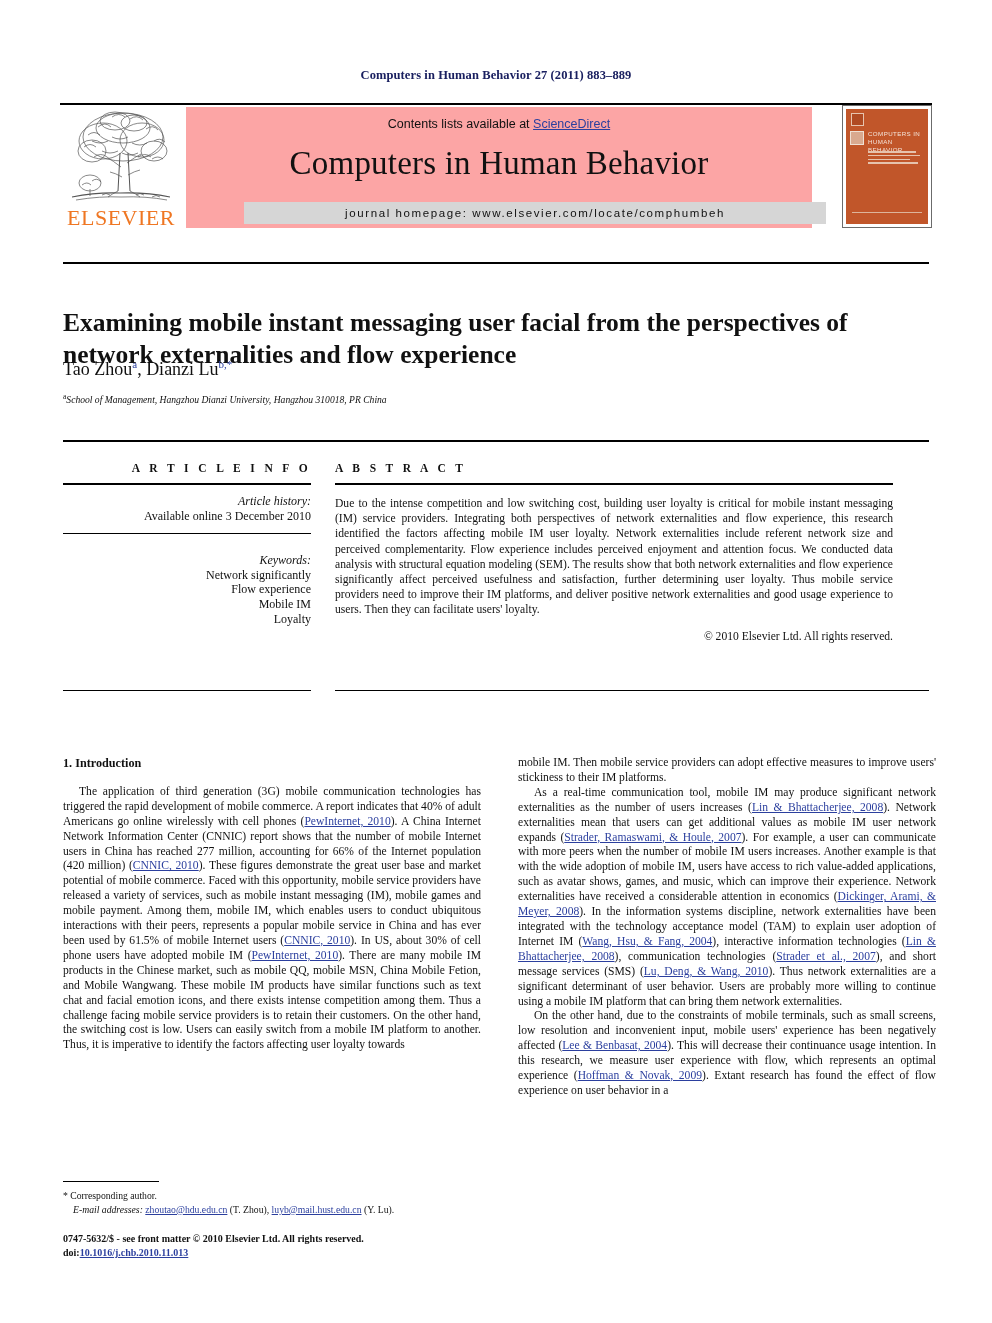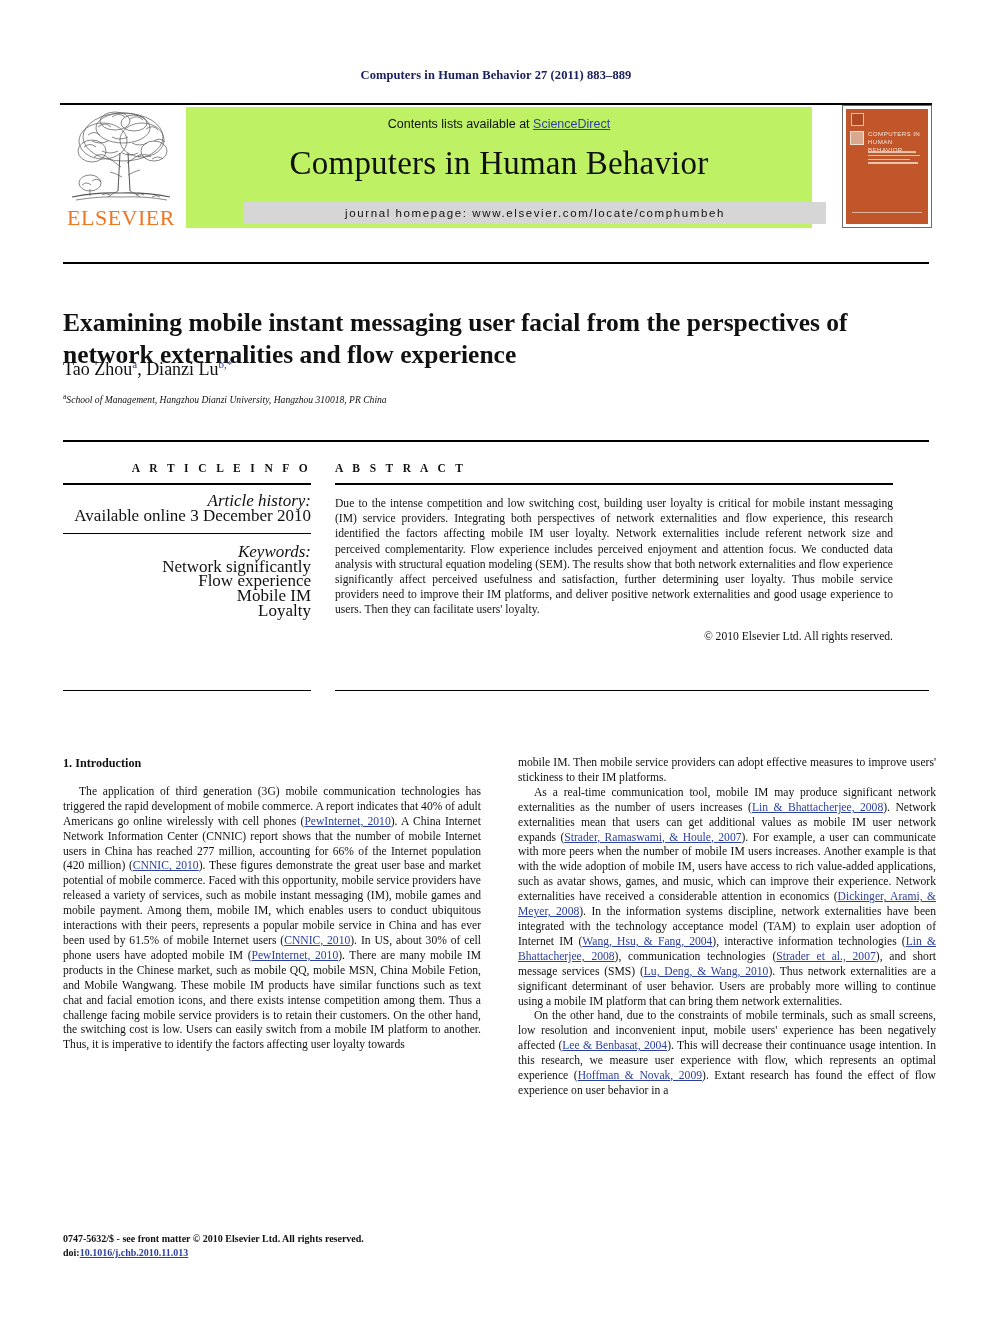--- a/index.html
+++ b/index.html
@@ -44,21 +44,21 @@
     position: absolute; left: 0; top: 98px; width: 122px;
     text-align: center;
     font-family: "Liberation Serif", serif;
     font-size: 22px;
     letter-spacing: .5px;
     color: #ef7622;
   }
   .center-box {
     position: absolute; left: 126px; top: 4px;
     width: 626px; height: 121px;
-    background: #bef264;
+    background: #fca5a5;
   }
   .contents-line {
     position: absolute; left: 0; top: 10px; width: 626px;
     text-align: center;
     font-family: "Liberation Sans", sans-serif;
     font-size: 12.5px;
     color: #111;
   }
   .sciencedirect { color: #2b3f9e; }
   .journal-name {
@@ -162,23 +162,23 @@
   }
   .info-col {
     position: absolute; left: 63px; top: 462px; width: 248px; text-align: right;
   }
   .abs-col {
     position: absolute; left: 335px; top: 462px; width: 558px;
   }
   .thin-rule { height: 2px; background: #000; margin-top: 9px; }
   .hair-rule { height: 1px; background: #000; margin-top: 10px; }
 
-  .info-body { font-size: 17px; line-height: 14.6px; color: #111; }
+  .info-body { font-size: 12px; line-height: 14.6px; color: #111; }
   .info-body .ital { font-style: italic; }
-  .kw-block { margin-top: 11px; }
+  .kw-block { margin-top: 19px; }
 
   .abs-body {
     font-size: 11.6px;
     line-height: 15.2px;
     color: #111;
     text-align: justify;
     margin-top: 11px;
   }
   .abs-copy { text-align: right; margin-top: 12px; font-size: 11.6px; color: #111; }
 
@@ -335,19 +335,24 @@
     <h2 class="sec-head">1. Introduction</h2>
     <p><span>The application of third generation (3G) mobile communication technologies has triggered the rapid development of mobile commerce. A report indicates that 40% of adult Americans go online wirelessly with cell phones (</span><a class="lnk" href="#">PewInternet, 2010</a><span>). A China Internet Network Information Center (CNNIC) report shows that the number of mobile Internet users in China has reached 277 million, accounting for 66% of the Internet population (420 million) (</span><a class="lnk" href="#">CNNIC, 2010</a><span>). These figures demonstrate the great user base and market potential of mobile commerce. Faced with this opportunity, mobile service providers have released a variety of services, such as mobile instant messaging (IM), mobile games and mobile payment. Among them, mobile IM, which enables users to conduct ubiquitous interactions with their peers, represents a popular mobile service in China and has ever been used by 61.5% of mobile Internet users (</span><a class="lnk" href="#">CNNIC, 2010</a><span>). In US, about 30% of cell phone users have adopted mobile IM (</span><a class="lnk" href="#">PewInternet, 2010</a><span>). There are many mobile IM products in the Chinese market, such as mobile QQ, mobile MSN, China Mobile Fetion, and Mobile Wangwang. These mobile IM products have similar functions such as text chat and facial emotion icons, and there exists intense competition among them. Thus a challenge facing mobile service providers is to retain their customers. On the other hand, the switching cost is low. Users can easily switch from a mobile IM platform to another. Thus, it is imperative to identify the factors affecting user loyalty towards</span></p>
   </div>
 
   <div class="col col-right">
     <p style="text-indent:0;"><span>mobile IM. Then mobile service providers can adopt effective measures to improve users' stickiness to their IM platforms.</span></p>
     <p><span>As a real-time communication tool, mobile IM may produce significant network externalities as the number of users increases (</span><a class="lnk" href="#">Lin &amp; Bhattacherjee, 2008</a><span>). Network externalities mean that users can get additional values as mobile IM user network expands (</span><a class="lnk" href="#">Strader, Ramaswami, &amp; Houle, 2007</a><span>). For example, a user can communicate with more peers when the number of mobile IM users increases. Another example is that with the wide adoption of mobile IM, users have access to rich value-added applications, such as avatar shows, games, and music, which can improve their experience. Network externalities have received a considerable attention in economics (</span><a class="lnk" href="#">Dickinger, Arami, &amp; Meyer, 2008</a><span>). In the information systems discipline, network externalities have been integrated with the technology acceptance model (TAM) to explain user adoption of Internet IM (</span><a class="lnk" href="#">Wang, Hsu, &amp; Fang, 2004</a><span>), interactive information technologies (</span><a class="lnk" href="#">Lin &amp; Bhattacherjee, 2008</a><span>), communication technologies (</span><a class="lnk" href="#">Strader et al., 2007</a><span>), and short message services (SMS) (</span><a class="lnk" href="#">Lu, Deng, &amp; Wang, 2010</a><span>). Thus network externalities are a significant determinant of user behavior. Users are probably more willing to continue using a mobile IM platform that can bring them network externalities.</span></p>
     <p><span>On the other hand, due to the constraints of mobile terminals, such as small screens, low resolution and inconvenient input, mobile users' experience has been negatively affected (</span><a class="lnk" href="#">Lee &amp; Benbasat, 2004</a><span>). This will decrease their continuance usage intention. In this research, we measure user experience with flow, which represents an optimal experience (</span><a class="lnk" href="#">Hoffman &amp; Novak, 2009</a><span>). Extant research has found the effect of flow experience on user behavior in a</span></p>
   </div>
 
+  <div class="footnote">
+    <div class="fn-rule"></div>
+    <div class="fn-line">* Corresponding author.</div>
+    <div class="fn-emails"><span class="ital">E-mail addresses:</span> <a class="lnk" href="#">zhoutao@hdu.edu.cn</a><span> (T. Zhou), </span><a class="lnk" href="#">luyb@mail.hust.edu.cn</a><span> (Y. Lu).</span></div>
+  </div>
 
   <div class="issn">
     <div>0747-5632/$ - see front matter © 2010 Elsevier Ltd. All rights reserved.</div>
     <div><span>doi:</span><a class="doi" href="#">10.1016/j.chb.2010.11.013</a></div>
   </div>
 
 </div>
 
 </body></html>

